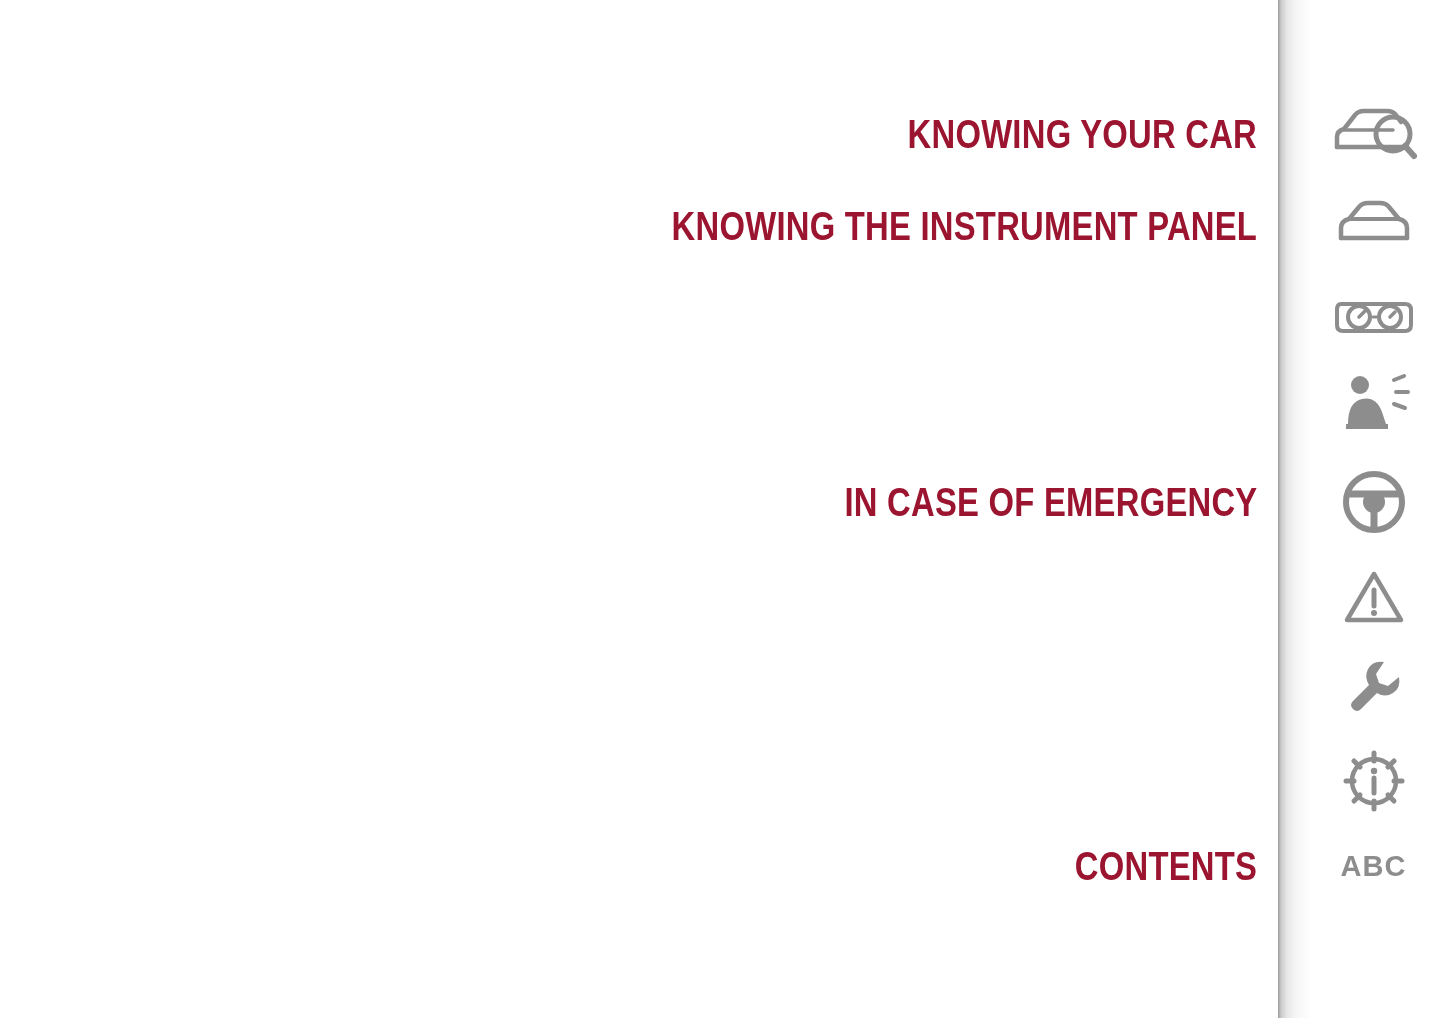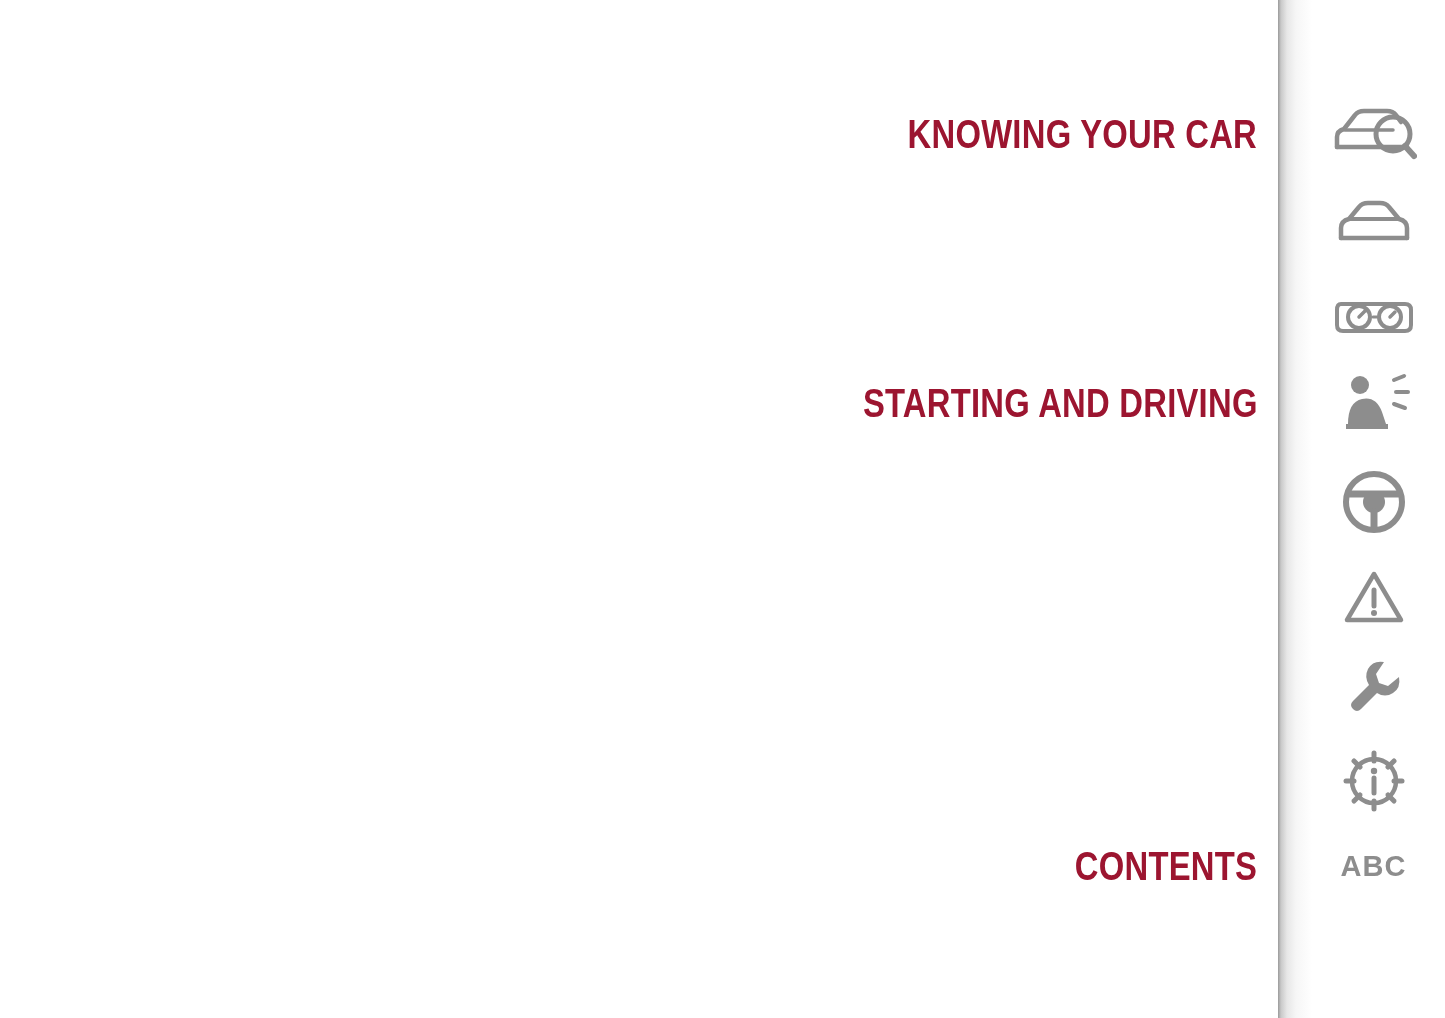--- a/index.html
+++ b/index.html
@@ -108,26 +108,29 @@
 <div id="page">
 
   <div id="rail-band"></div>
 
   <div id="menu">
 
     <div class="row" style="top:88px">
       <div class="row-label">KNOWING YOUR CAR</div>
     </div>
 
-
-
-    <div class="row" style="top:357px">
-      <div class="row-label">STARTING AND DRIVING</div>
-    </div>
-
+    <div class="row" style="top:180px">
+      <div class="row-label">KNOWING THE INSTRUMENT PANEL</div>
+    </div>
+
+
+
+    <div class="row" style="top:456px">
+      <div class="row-label">IN CASE OF EMERGENCY</div>
+    </div>
 
 
 
 
     <div class="row" style="top:820px">
       <div class="row-label">CONTENTS</div>
     </div>
 
   </div>
 

